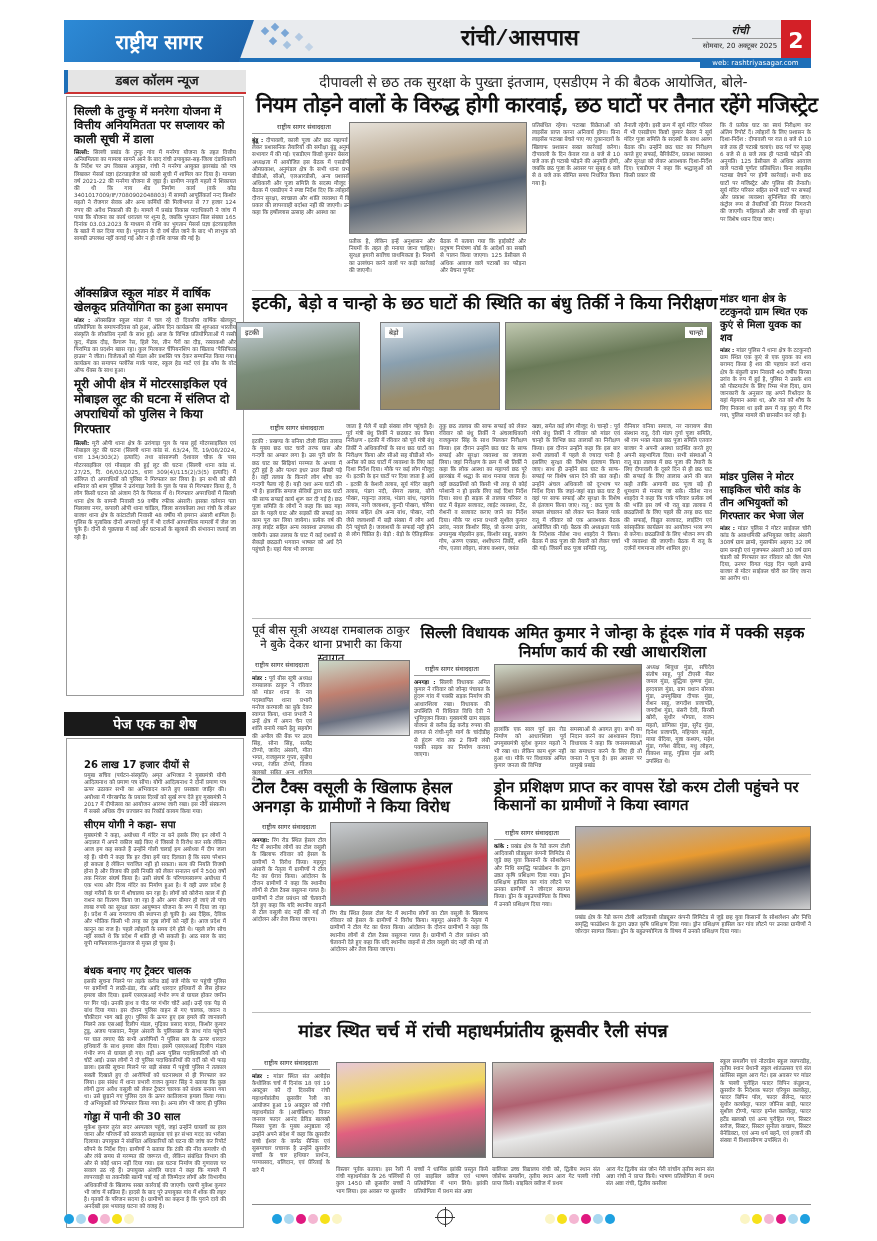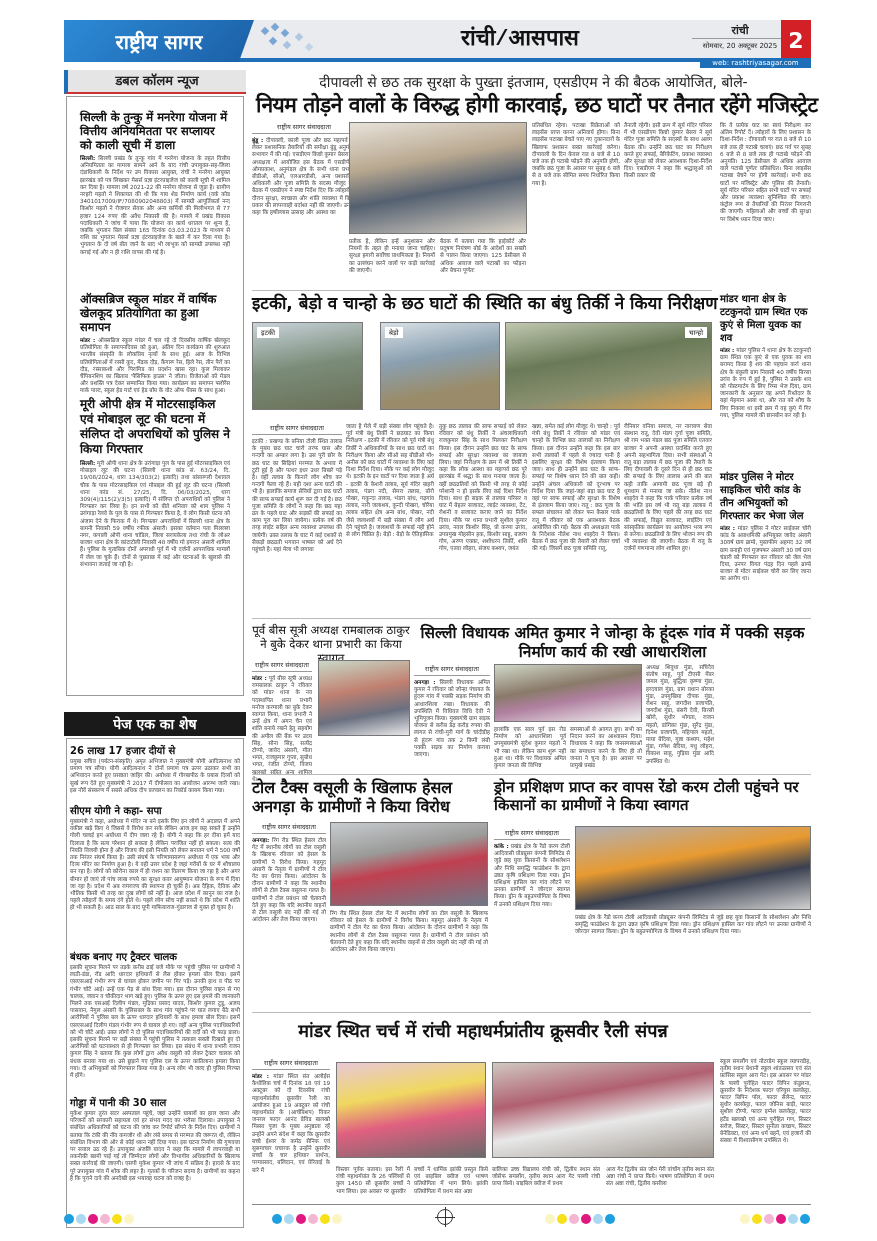--- a/index.html
+++ b/index.html
@@ -5,37 +5,37 @@
   * { box-sizing: border-box; margin: 0; padding: 0; }
   body { width: 877px; height: 1241px; background: #fff; font-family: "DejaVu Sans", sans-serif; position: relative; overflow: hidden; color: #222; }
   .abs { position: absolute; }
 
   
   .mast { left: 64px; top: 20px; width: 747px; height: 42px; background: #e9ebee; border-bottom: 4px solid #1e6fb8; }
   .mast-logo { left: 64px; top: 20px; width: 190px; height: 42px; background: linear-gradient(135deg,#2d8ad6,#1b5fa6); color: #fff; font-size: 20px; font-weight: bold; display: flex; align-items: center; justify-content: center; clip-path: polygon(0 0,100% 0,92% 100%,0 100%); }
   .mast-dots { left: 260px; top: 24px; width: 70px; height: 30px; }
   .mast-dots span { position: absolute; width: 6px; height: 6px; background: #7aa6d6; transform: rotate(45deg); }
   .mast-section { left: 360px; top: 22px; width: 320px; height: 36px; font-size: 22px; font-weight: bold; text-align: center; color: #111; line-height: 36px; font-family: Liberation Mono, monospace; }
-  .mast-city { left: 700px; top: 22px; width: 80px; font-size: 11px; font-weight: bold; text-align: center; }
+  .mast-city { left: 700px; top: 22px; width: 80px; font-size: 11px; font-weight: bold; text-align: center; font-style: italic; }
   .mast-date { left: 692px; top: 38px; width: 96px; font-size: 7px; text-align: center; border-top: 1px solid #999; padding-top: 2px; }
   .mast-page { left: 781px; top: 20px; width: 30px; height: 42px; background: #d32027; color: #fff; font-size: 22px; font-weight: bold; text-align: center; line-height: 42px; }
   .mast-web { left: 700px; top: 58px; width: 111px; height: 10px; background: #1e6fb8; color: #fff; font-size: 7px; text-align: center; line-height: 10px; }
 
   
   .dcn { left: 64px; top: 70px; width: 182px; height: 24px; background: #e5e5e5; border-left: 4px solid #1e6fb8; border-bottom: 2px solid #c33; font-size: 13px; font-weight: bold; text-align: center; line-height: 22px; }
-  .lbox { left: 66px; top: 96px; width: 178px; height: 600px; border: 1px solid #999; padding: 13px; }
+  .lbox { left: 66px; top: 96px; width: 178px; height: 600px; border: 1px solid #999; padding: 7px; }
   .lbox-h { font-size: 11.5px; font-weight: bold; line-height: 14px; color: #111; }
   .body-txt { font-size: 5.6px; line-height: 7.2px; color: #444; text-align: justify; }
   .body-txt b { color: #111; }
   .photo { background: linear-gradient(160deg,#8aa3b8,#c9b59a 40%,#6c7a5c 70%,#a69a8a); border: 1px solid #777; }
   .champ { position: relative; }
   .champ-banner { position: absolute; left: 0; right: 0; bottom: 0; height: 26px; background: #3a3f8f; color: #fff; font-size: 18px; font-weight: bold; text-align: center; line-height: 26px; letter-spacing: 1px; }
 
   .pes { left: 64px; top: 712px; width: 182px; height: 24px; background: #1a1a1a; color: #fff; font-size: 14px; font-weight: bold; text-align: center; line-height: 24px; }
-  .pes-box { left: 66px; top: 738px; width: 178px; height: 490px; border: 1px solid #999; padding: 3px; }
+  .pes-box { left: 66px; top: 738px; width: 178px; height: 490px; border: 1px solid #999; padding: 17px; }
   .pes-h { font-size: 10px; font-weight: bold; line-height: 14px; margin-top: 2px; color: #111; }
 
   
   .kicker { left: 256px; top: 72px; width: 555px; font-size: 14px; text-align: center; color: #222; }
   .h-main { left: 256px; top: 90px; width: 555px; font-size: 21px; font-weight: bold; text-align: center; color: #111; letter-spacing: -0.5px; white-space: nowrap; }
   .byline { font-size: 6.5px; text-align: center; color: #333; border-bottom: 1px solid #999; padding-bottom: 2px; margin-bottom: 3px; }
   .col { position: absolute; }
   .rule { position: absolute; background: #bbb; height: 1px; }
   .h2 { font-weight: bold; color: #111; position: absolute; text-align: center; line-height: 1.2; }
   .caption-tag { position: absolute; background: #fff; font-size: 7px; padding: 1px 4px; color: #222; }
@@ -99,21 +99,21 @@
 </div>
 <div class="col photo" style="left:349px;top:122px;width:178px;height:112px;background:linear-gradient(170deg,#e7e2da,#b9a890 35%,#546070 60%,#d8d0c4)"></div>
 <div class="col body-txt" style="left:349px;top:238px;width:86px;height:40px;overflow:hidden">प्रतीक है, लेकिन इन्हें अनुशासन और नियमों के तहत ही मनाया जाना चाहिए। सुरक्षा हमारी सर्वोच्च प्राथमिकता है। नियमों का उल्लंघन करने वालों पर कड़ी कार्रवाई की जाएगी।</div>
 <div class="col body-txt" style="left:440px;top:238px;width:86px;height:40px;overflow:hidden">बैठक में बताया गया कि हाईकोर्ट और प्रदूषण नियंत्रण बोर्ड के आदेशों का सख्ती से पालन किया जाएगा। 125 डेसीबल से अधिक आवाज वाले पटाखों का फोड़ना और बेचना पूर्णतः</div>
 <div class="col body-txt" style="left:532px;top:122px;width:88px;height:160px;overflow:hidden">प्रतिबंधित रहेगा। पटाखा विक्रेताओं को लाइसेंस प्राप्त करना अनिवार्य होगा। बिना लाइसेंस पटाखा बेचते पाए गए दुकानदारों के खिलाफ प्रशासन सख्त कार्रवाई करेगा। दीपावली के दिन केवल रात 8 बजे से 10 बजे तक ही पटाखे फोड़ने की अनुमति होगी, जबकि छठ पूजा के अवसर पर सुबह 6 बजे से 8 बजे तक सीमित समय निर्धारित किया गया है।</div>
 <div class="col body-txt" style="left:624px;top:122px;width:88px;height:160px;overflow:hidden">तैनाती रहेगी। इसी क्रम में सूर्य मंदिर परिसर में भी एसडीएम किष्टो कुमार बेसरा ने सूर्य मंदिर पूजा समिति के सदस्यों के साथ अलग बैठक की। उन्होंने छठ घाट का निरीक्षण करते हुए सफाई, बैरिकेटिंग, प्रकाश व्यवस्था और सुरक्षा को लेकर आवश्यक दिशा-निर्देश दिए। एसडीएम ने कहा कि श्रद्धालुओं को किसी प्रकार की</div>
 <div class="col body-txt" style="left:720px;top:122px;width:91px;height:160px;overflow:hidden">कि वे प्रत्येक घाट का स्वयं निरीक्षण कर अंतिम रिपोर्ट दें। त्योहारों के लिए प्रशासन के दिशा-निर्देश : दीपावली पर रात 8 बजे से 10 बजे तक ही पटाखे चलाएं। छठ पर्व पर सुबह 6 बजे से 8 बजे तक ही पटाखे फोड़ने की अनुमति। 125 डेसीबल से अधिक आवाज वाले पटाखे पूर्णतः प्रतिबंधित। बिना लाइसेंस पटाखा बेचने पर होगी कार्रवाई। सभी छठ घाटों पर मजिस्ट्रेट और पुलिस की तैनाती। सूर्य मंदिर परिसर सहित सभी घाटों पर सफाई और प्रकाश व्यवस्था सुनिश्चित की जाए। कंट्रोल रूम से तैयारियों की निरंतर निगरानी की जाएगी। महिलाओं और बच्चों की सुरक्षा पर विशेष ध्यान दिया जाए।</div>
 <div class="rule" style="left:252px;top:290px;width:460px"></div>
 
 <div class="h2" style="left:252px;top:293px;width:414px;font-size:17px;white-space:nowrap">इटकी, बेड़ो व चान्हो के छठ घाटों की स्थिति का बंधु तिर्की ने किया निरीक्षण</div>
-<div class="col photo" style="left:252px;top:322px;width:111px;height:88px;background:linear-gradient(170deg,#c8d2da,#7a8c78 50%,#6a7058)">
+<div class="col photo" style="left:236px;top:322px;width:124px;height:88px;background:linear-gradient(170deg,#c8d2da,#7a8c78 50%,#6a7058)">
   <span class="caption-tag" style="left:4px;top:4px">इटकी</span>
 </div>
 <div class="col photo" style="left:380px;top:322px;width:120px;height:88px;background:linear-gradient(170deg,#d8e0e6,#8aa0b0 40%,#9a8c6a 75%)">
   <span class="caption-tag" style="left:4px;top:4px">बेड़ो</span>
 </div>
 <div class="col photo" style="left:505px;top:322px;width:207px;height:88px;background:linear-gradient(170deg,#c0c8b0,#6a7a58 40%,#8a9070 70%,#d8a050)">
   <span class="caption-tag" style="right:4px;top:4px">चान्हो</span>
 </div>
 
 <div class="col" style="left:252px;top:423px;width:90px">

